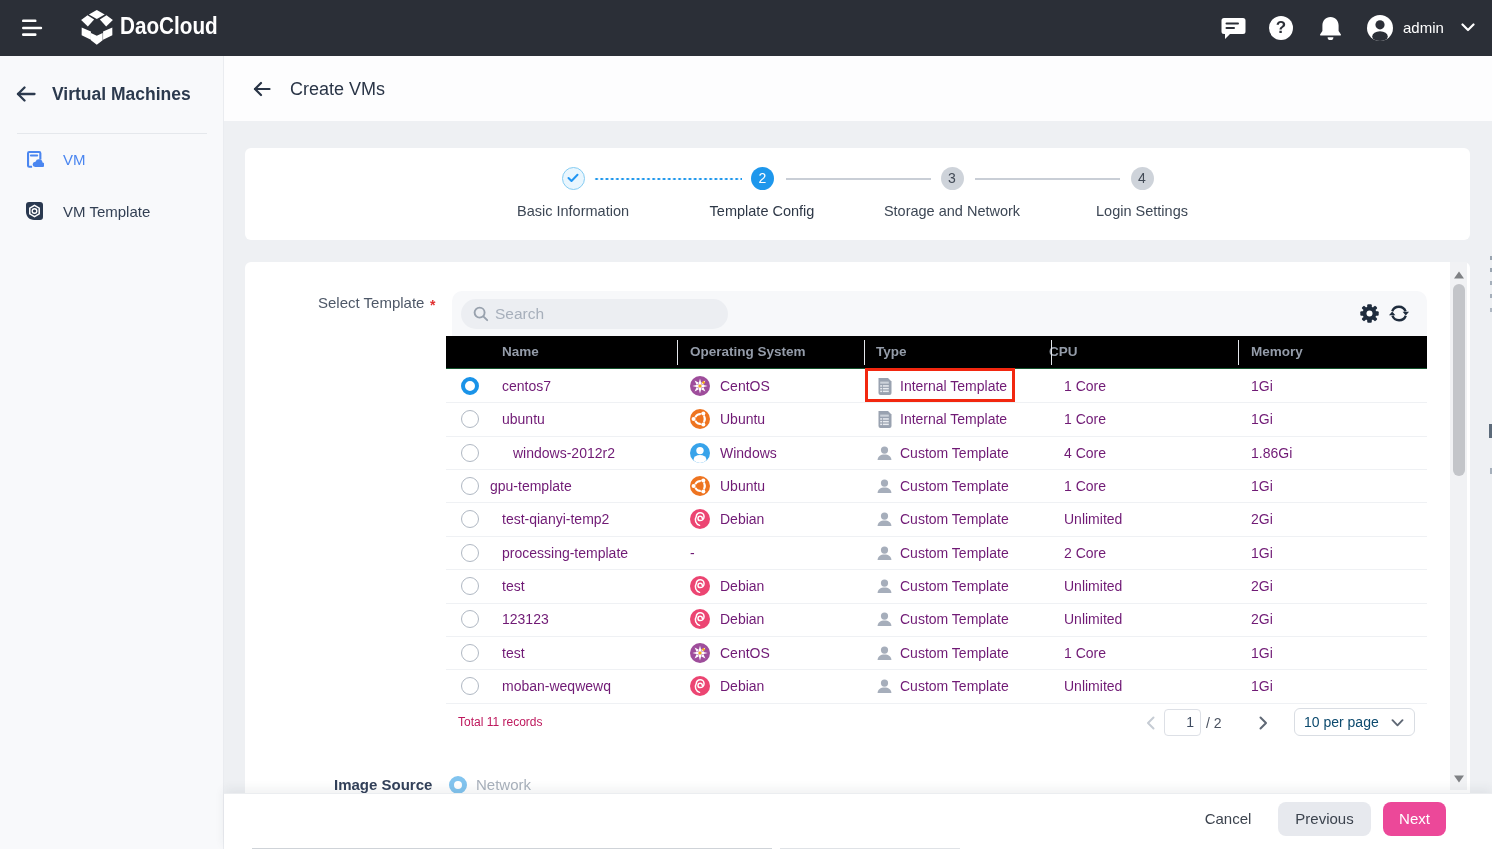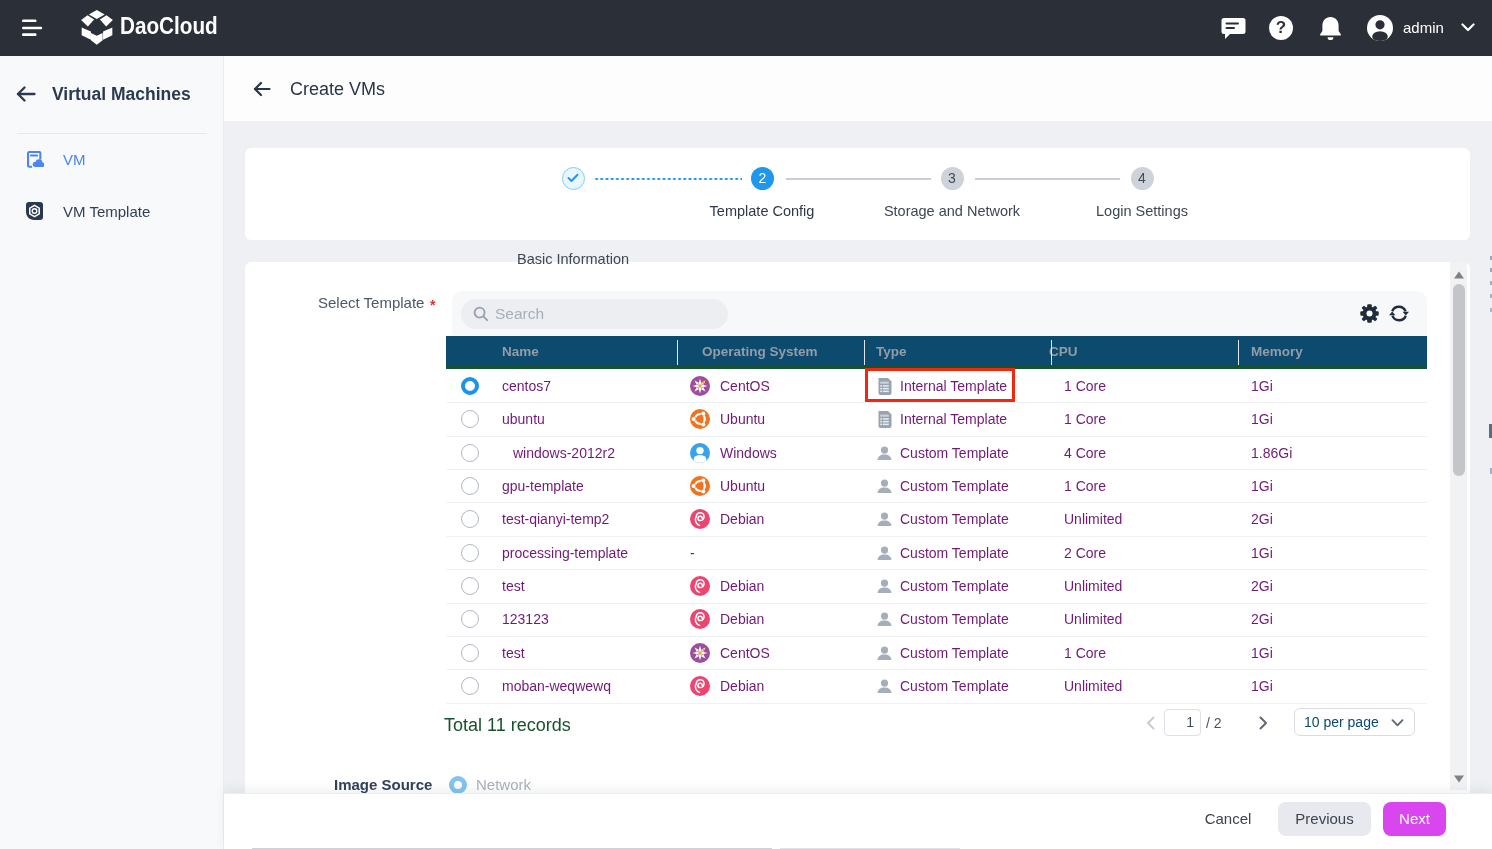--- a/index.html
+++ b/index.html
@@ -20,49 +20,49 @@
 #sb-vmt-text { left:63px; top:203px; font-size:15px; color:#323f53; }
 
 
 #pagehead { left:224px; top:56px; width:1268px; height:65px; background:#fdfdfe; }
 #ph-title { left:290px; top:79px; font-size:18px; font-weight:500; color:#2a3547; }
 
 
 #bottombar { left:224px; top:793px; width:1268px; height:56px; background:#fff; border-top:1px solid #ebedf0; box-shadow:0 -4px 10px rgba(40,50,70,0.07); }
 #btn-cancel { left:1200px; top:802px; width:56px; height:34px; line-height:34px; text-align:center; font-size:15px; color:#3c434e; }
 #btn-prev { left:1278px; top:802px; width:93px; height:34px; line-height:34px; text-align:center; font-size:15px; color:#3c434e; background:#e7e9ee; border-radius:8px; }
-#btn-next { left:1383px; top:802px; width:63px; height:34px; line-height:34px; text-align:center; font-size:15px; color:#fff; background:#d946ef; border-radius:8px; }
+#btn-next { left:1383px; top:802px; width:63px; height:34px; line-height:34px; text-align:center; font-size:15px; color:#fff; background:#ec4899; border-radius:8px; }
 
 
 #card1 { left:245px; top:148px; width:1225px; height:92px; background:#fff; border-radius:6px; }
 .stepc { position:absolute; width:23px; height:23px; border-radius:50%; top:167px; text-align:center; line-height:23px; font-size:14px; }
 .stepc.gray { background:#ced3da; color:#424a56; }
 .step-lbl { position:absolute; top:203px; font-size:14.5px; color:#3d4755; width:200px; text-align:center; }
 
 
 #card2 { left:245px; top:262px; width:1225px; height:531px; background:#fff; border-radius:6px 6px 0 0; }
 #lbl-seltpl { left:318px; top:294px; font-size:15px; font-weight:500; color:#4e5868; }
 #lbl-seltpl-star { left:430px; top:297px; font-size:14px; color:#e03131; font-weight:bold; }
 #searchbox { left:460.5px; top:298.5px; width:267px; height:30px; background:#eceef2; border-radius:15px; }
 #search-ph { left:495px; top:305px; font-size:15.5px; color:#a7afbb; }
 
 
-#thead { left:446px; top:336px; width:981px; height:33px; background:#0c4a6e; border-bottom:3px solid #14532d; }
+#thead { left:446px; top:336px; width:981px; height:33px; background:#000000; border-bottom:1px solid #14532d; }
 .th { position:absolute; top:8px; font-size:13.5px; font-weight:bold; color:#949ca9; }
 .colsep { position:absolute; top:4px; width:1px; height:25px; background:#e3e6eb; }
 .row { position:absolute; left:446px; width:981px; height:34px; border-bottom:1px solid #eff1f4; }
 .cell { position:absolute; top:50%; transform:translateY(-50%); font-size:14px; color:#701a75; }
 .radio { position:absolute; top:50%; margin-top:-9px; width:18px; height:18px; border-radius:50%; border:1.6px solid #b0b8c3; background:#fff; }
 .radio.on { border:4.6px solid #1a93e8; }
 .osicon { position:absolute; top:50%; margin-top:-10px; width:20px; height:20px; }
 .typeicon { position:absolute; left:431px; top:50%; margin-top:-8px; }
 #redbox { left:865px; top:368px; width:150px; height:33.5px; border:3px solid #f2270f; background:transparent; z-index:5; }
 
 
-#tfoot-total { left:444px; top:715px; font-size:18px; color:#14532d; }
+#tfoot-total { left:458px; top:715px; font-size:12px; color:#be185d; }
 #pg-input { left:1164px; top:709px; width:37px; height:27px; background:#fff; border:1px solid #dde0e6; border-radius:4px; font-size:14px; color:#3e4b60; text-align:right; padding-right:6px; line-height:25px; }
 #pg-slash { left:1206px; top:715px; font-size:14px; color:#4a5260; }
 #pgsel { left:1294px; top:708px; width:121px; height:28px; background:#fff; border:1px solid #d9dde3; border-radius:6px; }
 #pgsel-txt { left:9px; top:5px; font-size:14px; color:#0c4a6e; }
 
 
 #lbl-imgsrc { left:334px; top:776px; font-size:15px; font-weight:bold; color:#33415a;text-align:right; }
 #radio-reg { left:449px; top:775.5px; width:18px; height:18px; border-radius:50%; border:5px solid #82c4ef; background:#fff; }
 #lbl-reg { left:476px; top:776px; font-size:15px; color:#a9b1bc; }
 
@@ -88,34 +88,34 @@
 <div class="abs" id="card1"></div>
 <div class="abs" id="card2"></div>
 
 <div class="stepc" id="step1" style="left:561.5px; background:#e9f6fe; border:1.5px solid #85ccf2;"></div>
 <div class="stepc" id="step2" style="left:751px; background:#1e97ec; color:#fff;">2</div>
 <div class="stepc gray" style="left:940.5px;">3</div>
 <div class="stepc gray" style="left:1130.5px;">4</div>
 <div class="abs" id="conn1" style="left:594px; top:176.5px; width:148px; height:4px; background-image:radial-gradient(circle, #1e97ec 1.3px, rgba(30,151,236,0) 1.5px); background-size:5.2px 4px; background-position:0 50%; background-repeat:repeat-x;"></div>
 <div class="abs" style="left:785.5px; top:177.5px; width:145px; height:2px; background:#c9ced6;"></div>
 <div class="abs" style="left:975px; top:177.5px; width:145px; height:2px; background:#c9ced6;"></div>
-<div class="step-lbl" style="left:473px;margin-top:48px;">Basic Information</div>
+<div class="step-lbl" style="left:473px;">Basic Information</div>
 <div class="step-lbl" style="left:662px; color:#2e3847;">Template Config</div>
 <div class="step-lbl" style="left:852px;">Storage and Network</div>
 <div class="step-lbl" style="left:1042px;">Login Settings</div>
 
 <div class="abs" id="lbl-seltpl">Select Template</div>
 <div class="abs" id="lbl-seltpl-star">*</div>
 <div class="abs" id="toolpanel" style="left:452px; top:291px; width:975px; height:45.4px; background:#f7f8fa; border-radius:10px 10px 0 0;"></div>
 <div class="abs" id="searchbox"></div>
 <div class="abs" id="search-ph">Search</div>
 
 <div class="abs" id="thead">
   <div class="th" style="left:56px;">Name</div>
-  <div class="th" style="left:256px;">Operating System</div>
+  <div class="th" style="left:244px;">Operating System</div>
   <div class="th" style="left:430px;">Type</div>
   <div class="th" style="left:603px;">CPU</div>
   <div class="th" style="left:805px;">Memory</div>
   <div class="colsep" style="left:231px;"></div>
   <div class="colsep" style="left:418px;"></div>
   <div class="colsep" style="left:605px;"></div>
   <div class="colsep" style="left:792px;"></div>
 </div>
 <div id="tbody">
 <div class="row" style="top:369.4px;">
@@ -208,21 +208,21 @@
           <circle cx="7.5" cy="4.1" r="3.6"></circle>
           <path d="M0.6 14 C0.6 10.4 3.6 8.4 7.5 8.4 C11.4 8.4 14.4 10.4 14.4 14 Z"></path>
         </g>
       </svg>
       <div class="cell" style="left:454px;">Custom Template</div>
       <div class="cell" style="left:618px;">4 Core</div>
       <div class="cell" style="left:805px;">1.86Gi</div>
     </div>
 <div class="row" style="top:469.4px;">
       <div class="radio" style="left:14.5px;"></div>
-      <div class="cell" style="left:56px;">gpu-template</div>
+      <div class="cell" style="left:44px;">gpu-template</div>
       <svg class="osicon" style="left:244px;" viewBox="0 0 20 20">
         <circle cx="10" cy="10" r="10" fill="#ee7420"></circle>
         <circle cx="10" cy="10" r="4.8" fill="none" stroke="#fff" stroke-width="2.3"></circle>
         <g stroke="#ee7420" stroke-width="3.1">
           <line x1="10" y1="10" x2="3.2" y2="10"></line>
           <line x1="10" y1="10" x2="13.4" y2="4.1"></line>
           <line x1="10" y1="10" x2="13.4" y2="15.9"></line>
         </g>
         <g fill="#fff">
           <circle cx="3.6" cy="10" r="2.05"></circle>

